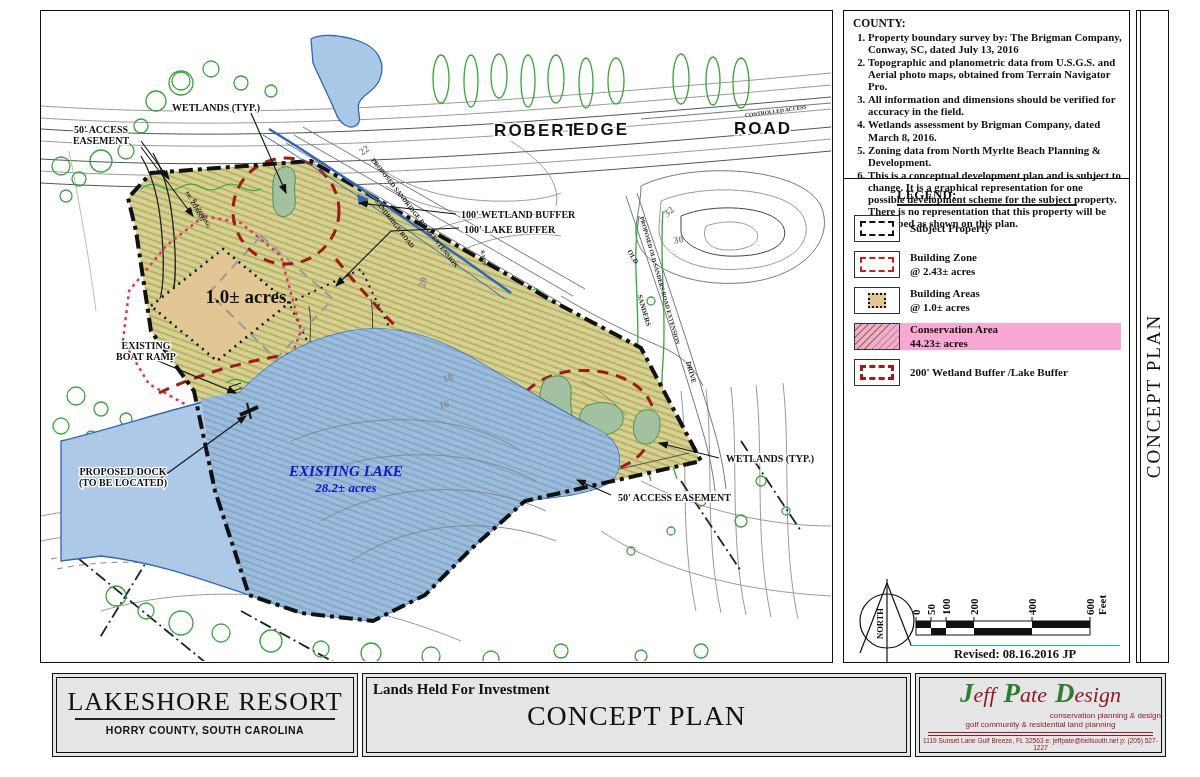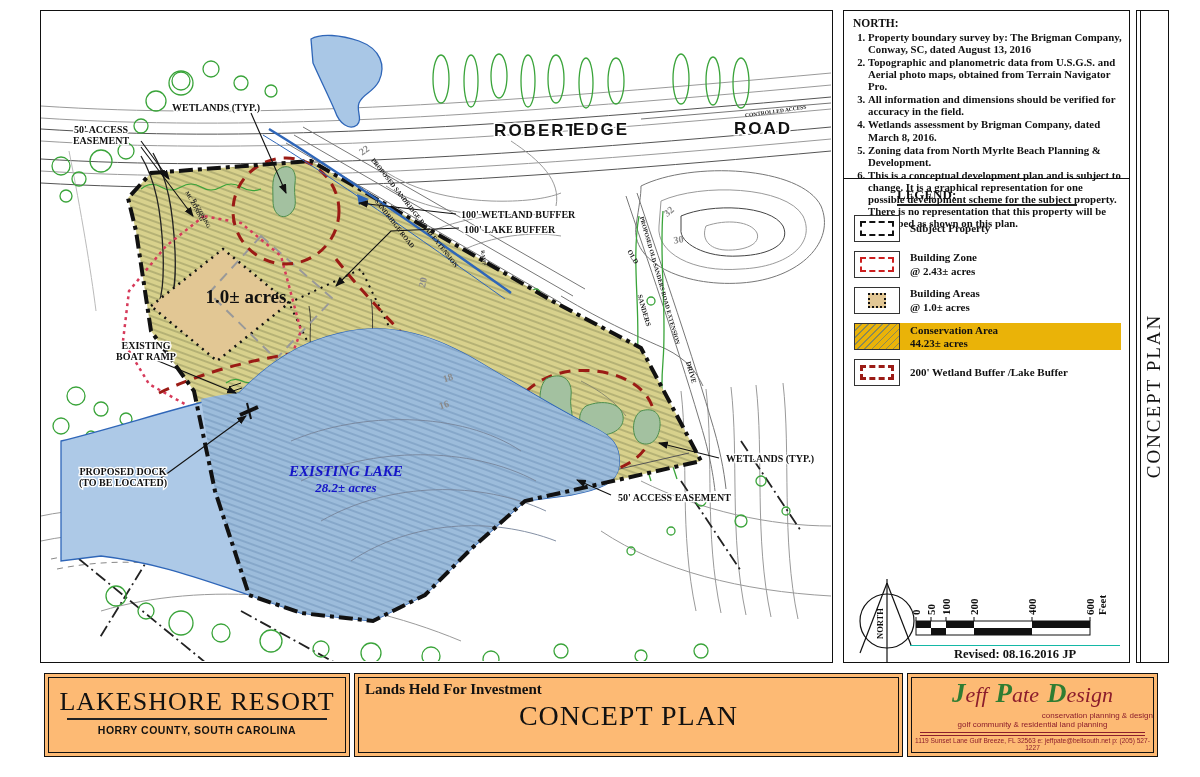--- a/index.html
+++ b/index.html
@@ -15,37 +15,37 @@
   #notes-list li{margin:0 0 1px 0;}
   #notes-divider{position:absolute;left:0;right:0;top:167px;border-top:1px solid #111;}
   #legend{position:absolute;left:10px;top:176px;right:8px;}
   #legend-title{font-weight:700;font-size:13px;border-bottom:2px solid #222;width:180px;padding-bottom:1px;margin-bottom:9px;margin-left:43px;}
   .legend-row{display:flex;align-items:center;margin-bottom:9px;}
   .swatch{width:46px;height:27px;border:1px solid #333;box-sizing:border-box;display:flex;align-items:center;justify-content:center;flex:none;background:#fff;}
   .swatch-inner{width:34px;height:15px;box-sizing:border-box;}
   .sw-subject .swatch-inner{border:2px dashed #111;}
   .sw-zone .swatch-inner{border:2px dashed #cc1f1f;}
   .sw-bareas .swatch-inner{width:18px;height:15px;background:#e2c794;border:2px dotted #111;}
-  .sw-cons{background:#eab308;align-items:flex-end;}
+  .sw-cons{background:#f9a8d4;}
   .sw-cons-fill{width:100%;height:100%;background:repeating-linear-gradient(135deg,rgba(0,0,0,0) 0 4px,#8a8a58 4px 5px);}
   .sw-buffer .swatch-inner{border:3px dashed #9b1b15;}
   .legend-label{margin-left:10px;font-weight:700;font-size:11px;line-height:1.2;}
   #compass{position:absolute;left:10px;top:566px;}
   #scalebar{position:absolute;left:62px;top:576px;}
   #revised{position:absolute;left:66px;top:634px;width:210px;border-top:1px solid #14b8a6;
            text-align:center;font-weight:700;font-size:12.5px;padding-top:1px;}
 
   
   #side-strip{left:1136px;top:10px;width:33px;height:653px;}
   #side-strip .inner-line{position:absolute;left:3px;top:0;bottom:0;border-left:1px solid #111;}
   #side-title{position:absolute;left:55%;top:385px;transform:translate(-50%,-50%) rotate(180deg);
               writing-mode:vertical-rl;font-size:19px;letter-spacing:2px;white-space:nowrap;}
 
   
-  .tb{position:absolute;top:673px;height:84px;border:1.5px solid #111;box-sizing:border-box;background:#fdba74;}
+  .tb{position:absolute;top:673px;height:84px;border:1.5px solid #111;box-sizing:border-box;background:#e5e5e5;margin-left:8px;}
   .tb-inner{position:absolute;left:3px;right:3px;top:3px;bottom:3px;border:1px solid #111;}
   #tb-left{left:44px;width:306px;}
   #tb-project{text-align:center;font-size:26px;letter-spacing:1px;margin-top:9px;}
   #tb-rule{width:88%;height:2px;background:#222;margin:1px auto 4px auto;}
   #tb-location{text-align:center;font-family:"Liberation Sans",sans-serif;font-weight:700;font-size:10.5px;letter-spacing:.5px;}
   #tb-mid{left:354px;width:549px;}
   #tb-held{position:absolute;left:6px;top:3px;font-weight:700;font-size:15px;}
   #tb-sheet{text-align:center;font-size:28px;letter-spacing:1px;margin-top:22px;}
   #tb-right{left:907px;width:251px;}
   #firm{position:absolute;left:0;right:0;top:2px;text-align:center;font-style:italic;line-height:1;}
@@ -289,23 +289,23 @@
           <text x="408" y="370" font-size="10" text-anchor="middle" class="lbl-gray" transform="rotate(-18 408 370)">18</text>
           <text x="404" y="397" font-size="10" text-anchor="middle" class="lbl-gray" transform="rotate(-18 404 397)">16</text>
           <text x="152" y="196" font-size="5.5" text-anchor="middle" class="lbl-road" transform="rotate(62 152 196)">MC ZONING</text>
           <text x="159" y="203" font-size="5.5" text-anchor="middle" class="lbl-road" transform="rotate(62 159 203)">R-4 ZONING</text>
         </g>
     </svg>
   </div>
 
   <div class="frame" id="right-panel">
     <div id="notes">
-      <div id="notes-title">NORTH:</div>
+      <div id="notes-title">COUNTY:</div>
       <ol id="notes-list">
-          <li>Property boundary survey by: The Brigman Company, Conway, SC, dated August 13, 2016</li>
+          <li>Property boundary survey by: The Brigman Company, Conway, SC, dated July 13, 2016</li>
           <li>Topographic and planometric data from U.S.G.S. and Aerial photo maps, obtained from Terrain Navigator Pro.</li>
           <li>All information and dimensions should be verified for accuracy in the field.</li>
           <li>Wetlands assessment by Brigman Company, dated March 8, 2016.</li>
           <li>Zoning data from North Myrlte Beach Planning &amp; Development.</li>
           <li>This is a conceptual development plan and is subject to change. It is a graphical representation for one possible development scheme for the subject property.  There is no representation that this property will be developed as shown on this plan.</li>
         </ol>
     </div>
     <div id="notes-divider"></div>
 
     <div id="legend">

